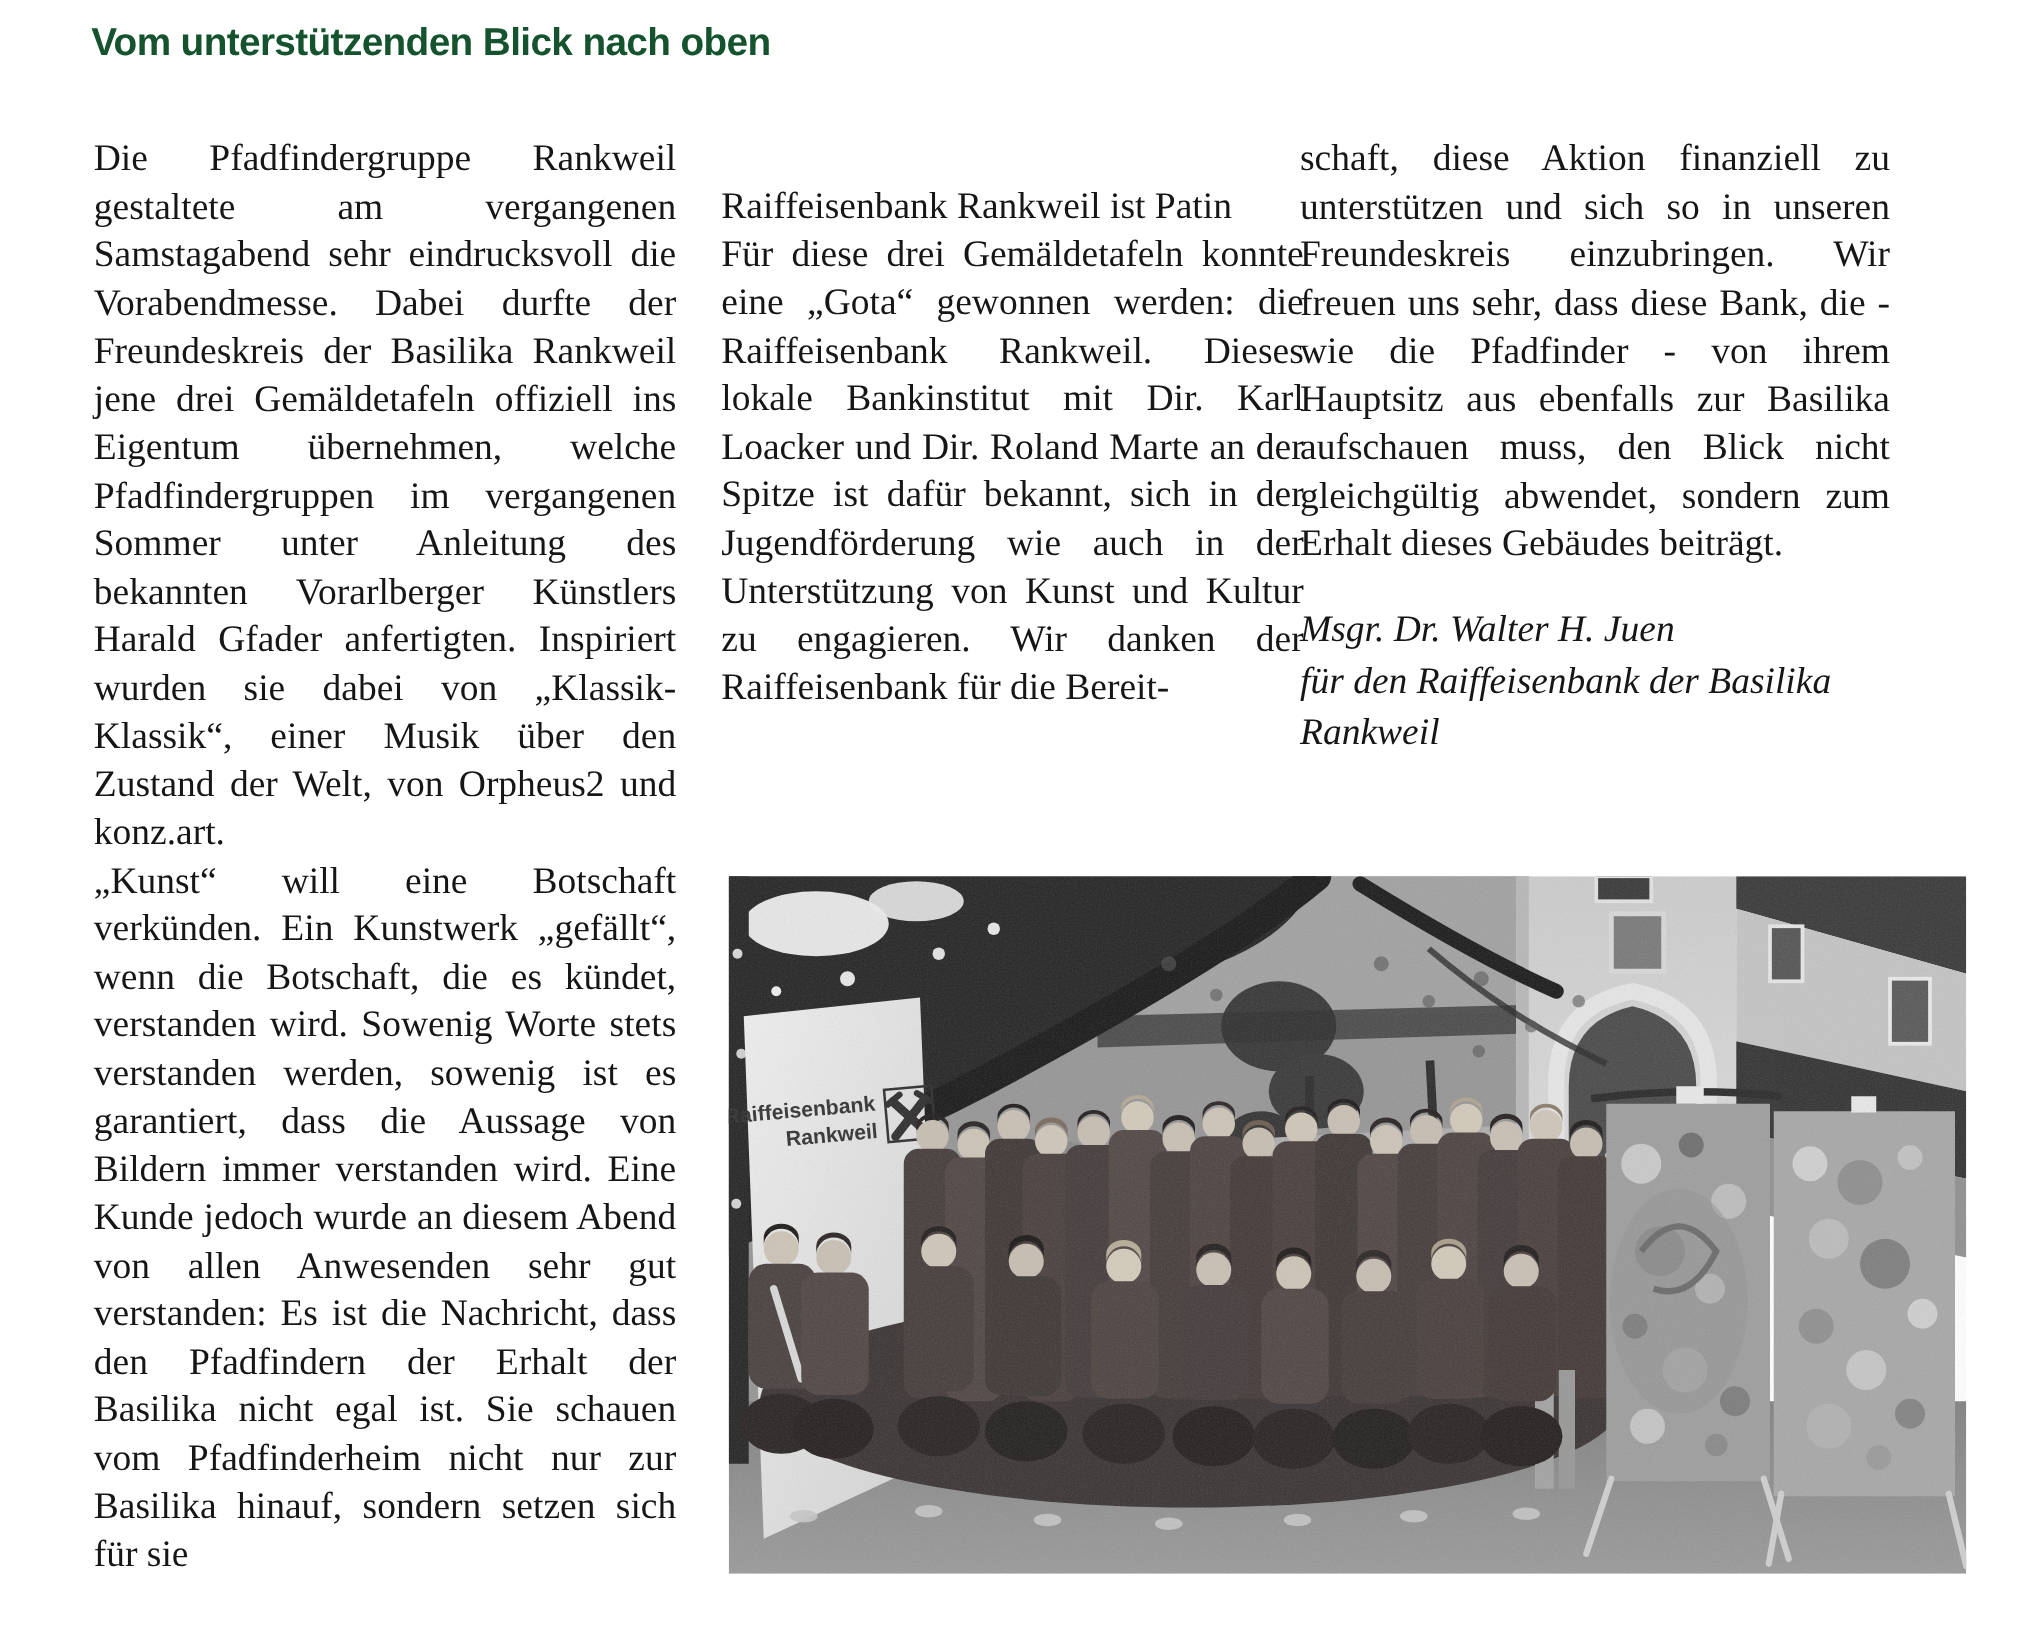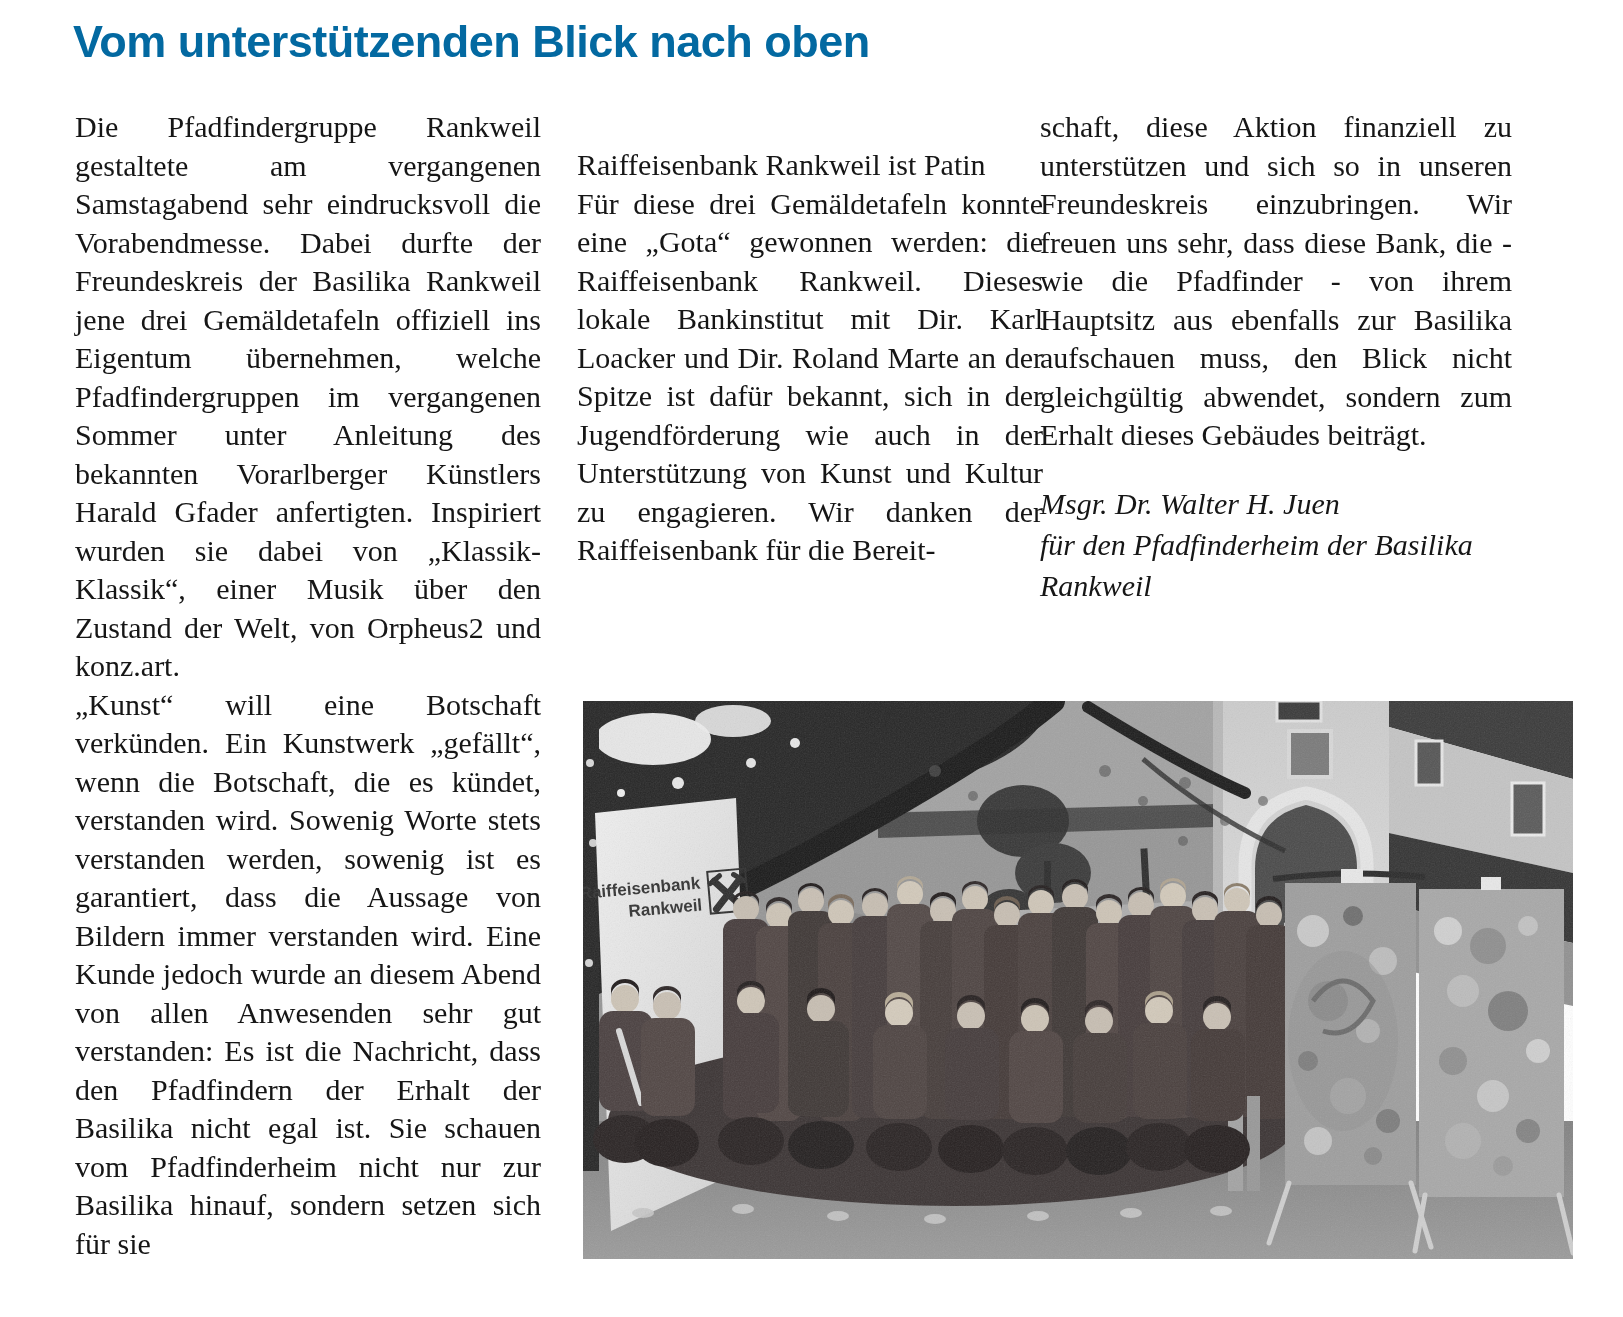--- a/index.html
+++ b/index.html
@@ -1,20 +1,20 @@
 <!DOCTYPE html>
 <html lang="de"><head>
 <meta charset="utf-8">
 <style>
   html,body{margin:0;padding:0;background:#ffffff;}
   .page{position:relative;width:1623px;height:1317px;background:#ffffff;overflow:hidden;
         font-family:"Liberation Serif", serif;color:#161616;}
   .headline{position:absolute;left:73px;top:16px;margin:0;
             font-family:"Liberation Sans", sans-serif;font-weight:700;
-            font-size:45px;letter-spacing:-0.5px;color:#0369a1;text-align:right;}
+            font-size:31px;letter-spacing:-0.5px;color:#14532d;text-align:right;}
   .col{position:absolute;top:108px;font-size:30px;line-height:38.5px;
        text-align:justify;text-justify:inter-word;
        -webkit-hyphens:auto;hyphens:auto;}
   .col p{margin:0;}
   .col1{left:75px;width:466px;}
   .col2{left:577px;width:466px;}
   .col3{left:1040px;width:472px;}
   .subhead{font-weight:400;margin-top:38px !important;text-align:left;}
   .after-head{margin-top:0 !important;}
   .signature{margin-top:28px;font-style:italic;line-height:41px;}
@@ -36,21 +36,21 @@
 
   <div class="col col2">
     <p class="subhead">Raiffeisenbank Rankweil ist Patin</p>
     <p class="after-head">Für diese drei Gemäldetafeln konnte eine „Gota“ gewonnen werden: die Raiffeisenbank Rankweil. Dieses lokale Bankinstitut mit Dir. Karl Loacker und Dir. Roland Marte an der Spitze ist dafür bekannt, sich in der Jugendförderung wie auch in der Unterstützung von Kunst und Kultur zu engagieren. Wir danken der Raiffeisenbank für die Bereit-</p>
   </div>
 
   <div class="col col3">
     <p>schaft, diese Aktion finanziell zu unterstützen und sich so in unseren Freundeskreis einzubringen. Wir freuen uns sehr, dass diese Bank, die - wie die Pfadfinder - von ihrem Hauptsitz aus ebenfalls zur Basilika aufschauen muss, den Blick nicht gleichgültig abwendet, sondern zum Erhalt dieses Gebäudes beiträgt.</p>
     <div class="signature">
       <div>Msgr. Dr. Walter H. Juen</div>
-      <div>für den Pfadfinderheim der Basilika</div>
+      <div>für den Raiffeisenbank der Basilika</div>
       <div>Rankweil</div>
     </div>
   </div>
 
   <div class="photo-wrap">
     <svg viewBox="0 0 990 558" xmlns="http://www.w3.org/2000/svg">
       <defs>
         <linearGradient id="groundGrad" x1="0" y1="0" x2="0" y2="1">
           <stop offset="0" stop-color="#828282"></stop>
           <stop offset="1" stop-color="#9b9b9b"></stop>

